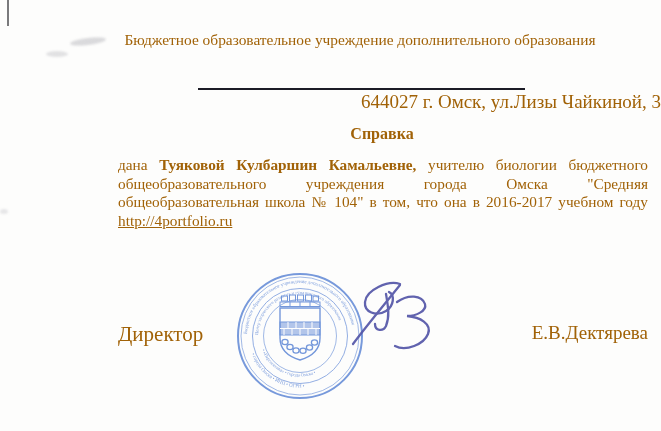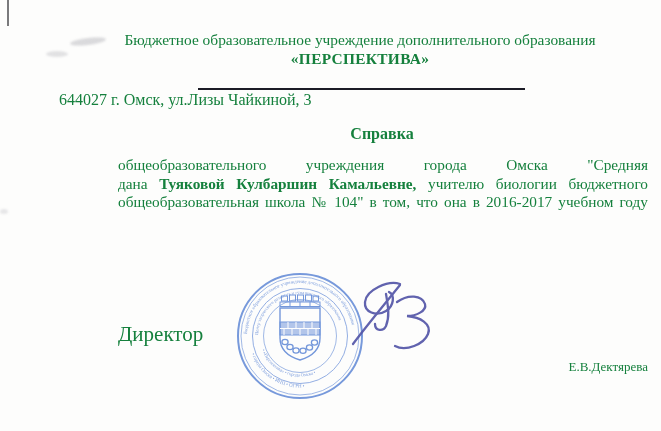--- a/index.html
+++ b/index.html
@@ -1,69 +1,69 @@
 <!DOCTYPE html>
 <html><head>
 <meta charset="utf-8">
 <style>
   html,body{margin:0;padding:0;}
   body{width:661px;height:431px;overflow:hidden;background:#ffffff;}
   .page{
     position:relative;width:661px;height:431px;
     background:#fdfdfc;
     font-family:"Liberation Serif","DejaVu Serif",serif;
-    color:#15803d;
+    color:#a16207;
   }
   
   .edge-line{position:absolute;left:7px;top:0;width:2px;height:26px;background:#4e4e52;opacity:.75;}
   .smudge1{position:absolute;left:70px;top:38px;width:36px;height:7px;background:#bdbdc2;border-radius:50%;opacity:.55;filter:blur(1px);transform:rotate(-7deg);}
   .smudge2{position:absolute;left:46px;top:51px;width:22px;height:6px;background:#c6c6ca;border-radius:50%;opacity:.5;filter:blur(1px);}
   .smudge3{position:absolute;left:0px;top:209px;width:8px;height:5px;background:#cfcfd3;border-radius:50%;opacity:.5;filter:blur(1px);}
 
   .header{position:absolute;left:59px;top:30px;width:602px;text-align:center;font-size:15.4px;line-height:19px;}
   .org-name{font-weight:bold;letter-spacing:.3px;}
   .org-underline{position:absolute;left:198px;top:88px;width:327px;height:2px;background:#1c1c26;}
-  .address{position:absolute;left:59px;top:91px;width:602px;text-align:left;font-size:16px;}
+  .address{position:absolute;left:59px;top:91px;width:602px;text-align:right;font-size:19px;}
 
   .doc-title{position:absolute;left:82px;top:125px;width:600px;text-align:center;font-weight:bold;font-size:16px;}
 
   .body-block{position:absolute;left:118px;top:156px;width:530px;font-size:15.3px;}
   .jline{text-align:justify;text-align-last:justify;line-height:18.7px;height:18.7px;white-space:normal;}
   .lastline{line-height:18.7px;}
   .url{text-decoration:underline;}
 
   .role{position:absolute;left:118px;top:322px;font-size:21px;}
-  .signer{position:absolute;left:398px;top:322px;width:250px;text-align:right;font-size:13px;margin-top:37px;}
+  .signer{position:absolute;left:398px;top:322px;width:250px;text-align:right;font-size:19px;}
 
   .stamp-wrap{position:absolute;left:228px;top:262px;width:212px;height:162px;}
   svg text{font-family:"Liberation Serif","DejaVu Serif",serif;}
 </style>
 </head>
 <body>
 
 <div class="page">
 
   <div class="edge-line"></div>
   <div class="smudge1"></div>
   <div class="smudge2"></div>
   <div class="smudge3"></div>
 
   <div class="header">
     <div>Бюджетное образовательное учреждение дополнительного образования</div>
-    <div class="org-name">«ПЕРСПЕКТИВА»</div>
   </div>
   <div class="org-underline"></div>
   <div class="address">644027 г. Омск,  ул.Лизы Чайкиной, 3</div>
 
   <div class="doc-title">Справка</div>
 
   <div class="body-block">
+    <div class="jline"><span>дана </span><b>Туяковой Кулбаршин Камальевне,</b><span> учителю биологии бюджетного</span></div>
     <div class="jline">общеобразовательного учреждения города Омска "Средняя</div>
-    <div class="jline"><span>дана </span><b>Туяковой Кулбаршин Камальевне,</b><span> учителю биологии бюджетного</span></div>
     <div class="jline">общеобразовательная школа № 104" в том, что она в 2016-2017 учебном году</div>
+    <div class="lastline"><span class="url">http://4portfolio.ru</span></div>
   </div>
 
   <div class="role">Директор</div>
   <div class="signer">Е.В.Дектярева</div>
 
   <div class="stamp-wrap">
     <svg width="212" height="162" viewBox="0 0 212 162">
       <g stroke="#6d92d9" fill="none" opacity="0.93">
         <circle cx="72" cy="74" r="62" stroke-width="2"></circle>
         <circle cx="72" cy="74" r="59" stroke-width="0.7"></circle>

